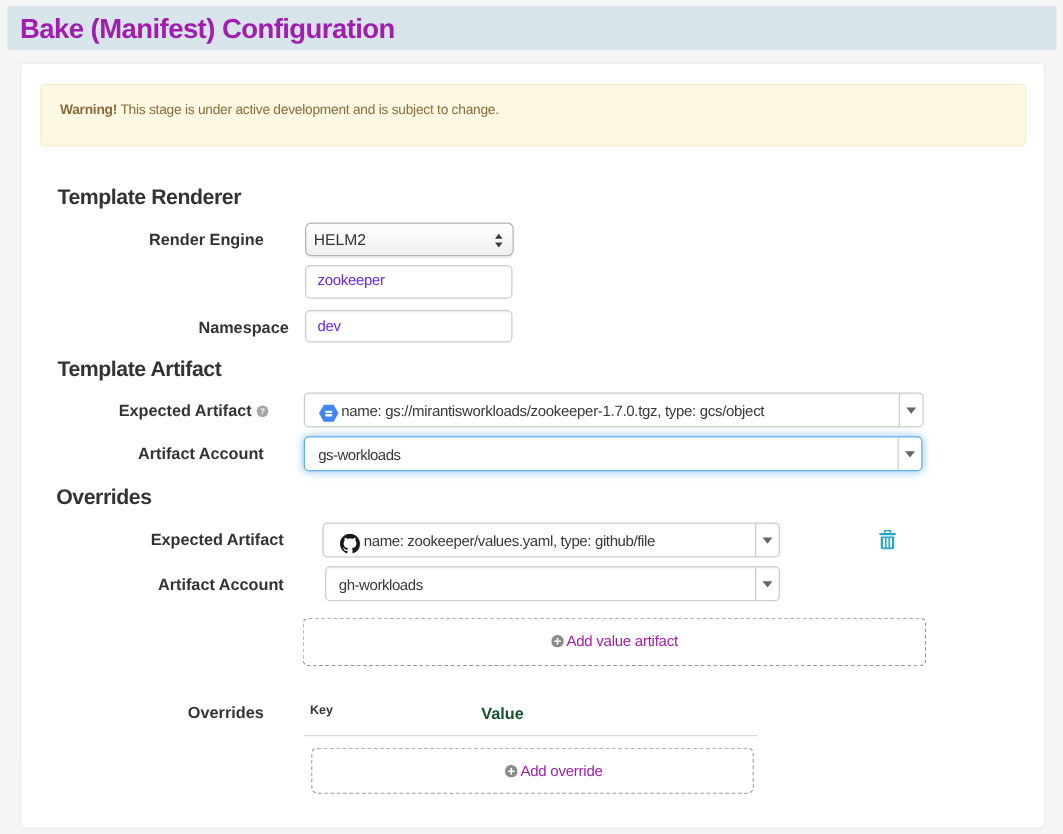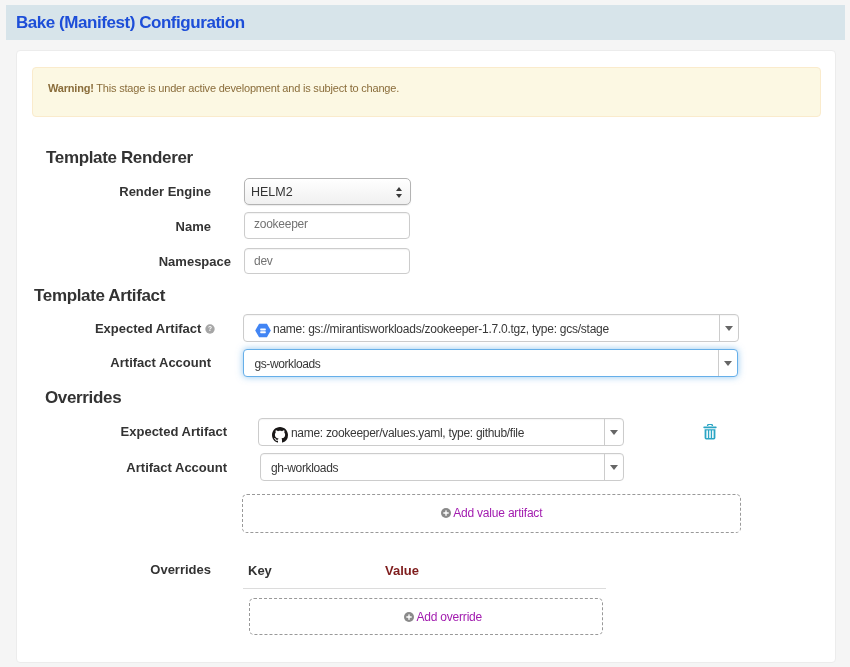--- a/index.html
+++ b/index.html
@@ -1,27 +1,27 @@
 <!DOCTYPE html>
 <html><head>
 <meta charset="utf-8">
 <style>
   html,body{margin:0;padding:0;width:850px;height:667px;background:#f5f5f5;
     font-family:"Liberation Sans", sans-serif;}
   .abs{position:absolute;}
   #stage{position:relative;width:850px;height:667px;overflow:hidden;}
   .hdr{left:6px;top:5px;width:839px;height:35px;background:#d7e4ea;}
-  .hdr-t{left:16px;top:4.5px;height:35px;line-height:35px;font-size:17px;font-weight:700;color:#1d4ed8;letter-spacing:-0.45px;}
+  .hdr-t{left:16px;top:4.5px;height:35px;line-height:35px;font-size:22px;font-weight:700;color:#a21caf;letter-spacing:-0.45px;}
   .card{left:16px;top:50px;width:818px;height:611px;background:#fff;border:1px solid #ececec;border-radius:4px;}
   .alert{left:32px;top:67px;width:787px;height:48px;background:#fcf8e3;border:1px solid #faebcc;border-radius:4px;}
   .alert-t{left:48px;top:82px;font-size:11px;letter-spacing:-0.2px;color:#8a6d3b;}
   h4.sec{position:absolute;margin:0;font-size:17px;font-weight:700;color:#333;letter-spacing:-0.35px;}
   .lbl{font-size:13px;font-weight:700;color:#333;text-align:right;line-height:13px;}
   .inp{background:#fff;border:1px solid #ccc;border-radius:4px;box-sizing:border-box;box-shadow:inset 0 1px 1px rgba(0,0,0,.05);}
-  .inp-t{font-size:12px;letter-spacing:-0.25px;color:#737373;}
+  .inp-t{font-size:12px;letter-spacing:-0.25px;color:#6d28d9;}
   .uisel{background:#fff;border:1px solid #ccc;border-radius:4px;box-sizing:border-box;box-shadow:inset 0 1px 1px rgba(0,0,0,.04);}
   .caret-box{position:absolute;right:0;top:0;bottom:0;width:18px;border-left:1px solid #ccc;}
   .caret{position:absolute;left:50%;top:50%;margin-left:-4px;margin-top:-2px;width:0;height:0;
      border-left:4px solid transparent;border-right:4px solid transparent;border-top:5px solid #666;}
   .sel-text{position:absolute;font-size:12px;letter-spacing:-0.25px;color:#383838;white-space:nowrap;}
   .dashed{border:1px dashed #999;border-radius:5px;box-sizing:border-box;background:#fff;}
   .addlbl{position:absolute;width:100%;text-align:center;color:#a21caf;font-size:12px;letter-spacing:-0.2px;}
 </style>
 </head>
 <body>
@@ -37,43 +37,42 @@
 
   <h4 class="sec" style="left:46px;top:148px;">Template Renderer</h4>
 
   <div class="abs lbl" style="left:0;width:211px;top:185px;">Render Engine</div>
   <div class="abs" id="helmsel" style="left:244px;top:177.5px;width:167px;height:27px;border:1px solid #b3b3b3;border-radius:5px;background:linear-gradient(#ffffff,#f0f0f0);box-shadow:0 1px 1px rgba(0,0,0,.08);box-sizing:border-box;">
      <span style="position:absolute;left:6px;top:6px;font-size:12.5px;letter-spacing:0;color:#333;">HELM2</span>
      <span style="position:absolute;right:8px;top:8px;width:0;height:0;border-left:3.5px solid transparent;border-right:3.5px solid transparent;border-bottom:4.5px solid #3a3a3a;"></span>
      <span style="position:absolute;right:8px;top:15px;width:0;height:0;border-left:3.5px solid transparent;border-right:3.5px solid transparent;border-top:4.5px solid #3a3a3a;"></span>
   </div>
 
-  <div class="abs lbl" style="left:0;width:211px;top:220px;">Name</div>
   <div class="abs inp" style="left:244px;top:212px;width:165.5px;height:26.5px;"></div>
   <div class="abs inp-t" style="left:254px;top:217px;">zookeeper</div>
 
   <div class="abs lbl" style="left:0;width:211px;top:255px;margin-left:20px;">Namespace</div>
   <div class="abs inp" style="left:244px;top:247.5px;width:165.5px;height:26.5px;"></div>
   <div class="abs inp-t" style="left:254px;top:254px;">dev</div>
 
-  <h4 class="sec" style="left:34px;top:286px;">Template Artifact</h4>
+  <h4 class="sec" style="left:46px;top:286px;">Template Artifact</h4>
 
   <div class="abs lbl" style="left:0;width:215px;top:322px;">Expected Artifact <svg width="10" height="10" viewBox="0 0 16 16" style="vertical-align:-1px;">
         <circle cx="8" cy="8" r="7.5" fill="#a6a6a6"></circle>
         <text x="8" y="11.5" font-size="10.5" font-weight="bold" fill="#fff" text-anchor="middle" font-family="Liberation Sans">?</text>
       </svg></div>
   <div class="abs uisel" style="left:243px;top:314px;width:496px;height:28px;">
     <span style="position:absolute;left:11px;top:7.5px;">
       <svg width="16" height="15" viewBox="0 0 16 15">
         <path d="M0.2 7.5 L4.1 0.7 L11.9 0.7 L15.8 7.5 L11.9 14.3 L4.1 14.3 Z" fill="#4285f4"></path>
         <rect x="5.2" y="5.5" width="5.6" height="1.95" rx="0.6" fill="#fff"></rect>
         <rect x="5.2" y="8.25" width="5.6" height="1.95" rx="0.6" fill="#fff"></rect>
       </svg>
     </span>
-    <span class="sel-text" style="left:29px;top:7px;">name: gs://mirantisworkloads/zookeeper-1.7.0.tgz, type: gcs/stage</span>
+    <span class="sel-text" style="left:29px;top:7px;">name: gs://mirantisworkloads/zookeeper-1.7.0.tgz, type: gcs/object</span>
     <div class="caret-box">
         <span class="caret"></span>
       </div>
   </div>
 
   <div class="abs lbl" style="left:0;width:211px;top:356px;">Artifact Account</div>
   <div class="abs uisel" style="left:243px;top:349px;width:495px;height:28px;border-color:#66afe9;box-shadow:0 0 7px rgba(102,175,233,.7);">
     <span class="sel-text" style="left:10.5px;top:7px;letter-spacing:-0.4px;">gs-workloads</span>
     <div class="caret-box">
         <span class="caret"></span>
@@ -118,22 +117,22 @@
   <div class="abs addlbl" style="left:242px;width:499px;top:506px;">
     <svg width="10" height="10" viewBox="0 0 16 16" style="vertical-align:-1px;">
         <circle cx="8" cy="8" r="8" fill="#8a8a8a"></circle>
         <rect x="6.9" y="3.4" width="2.2" height="9.2" rx="1" fill="#fff"></rect>
         <rect x="3.4" y="6.9" width="9.2" height="2.2" rx="1" fill="#fff"></rect>
       </svg>
     Add value artifact
   </div>
 
   <div class="abs lbl" style="left:0;width:211px;top:563px;">Overrides</div>
-  <div class="abs" style="left:248px;top:563px;font-size:13px;font-weight:700;color:#333;">Key</div>
-  <div class="abs" style="left:385px;top:563px;font-size:13px;font-weight:700;color:#7f1d1d;">Value</div>
+  <div class="abs" style="left:248px;top:563px;font-size:10px;font-weight:700;color:#333;">Key</div>
+  <div class="abs" style="left:385px;top:563px;font-size:13px;font-weight:700;color:#14532d;">Value</div>
   <div class="abs" style="left:243px;top:587.5px;width:363px;height:1.5px;background:#dcdcdc;"></div>
 
   <div class="abs dashed" style="left:249px;top:598px;width:354px;height:37px;"></div>
   <div class="abs addlbl" style="left:266px;width:354px;top:610px;">
     <svg width="10" height="10" viewBox="0 0 16 16" style="vertical-align:-1px;">
         <circle cx="8" cy="8" r="8" fill="#8a8a8a"></circle>
         <rect x="6.9" y="3.4" width="2.2" height="9.2" rx="1" fill="#fff"></rect>
         <rect x="3.4" y="6.9" width="9.2" height="2.2" rx="1" fill="#fff"></rect>
       </svg>
     Add override

